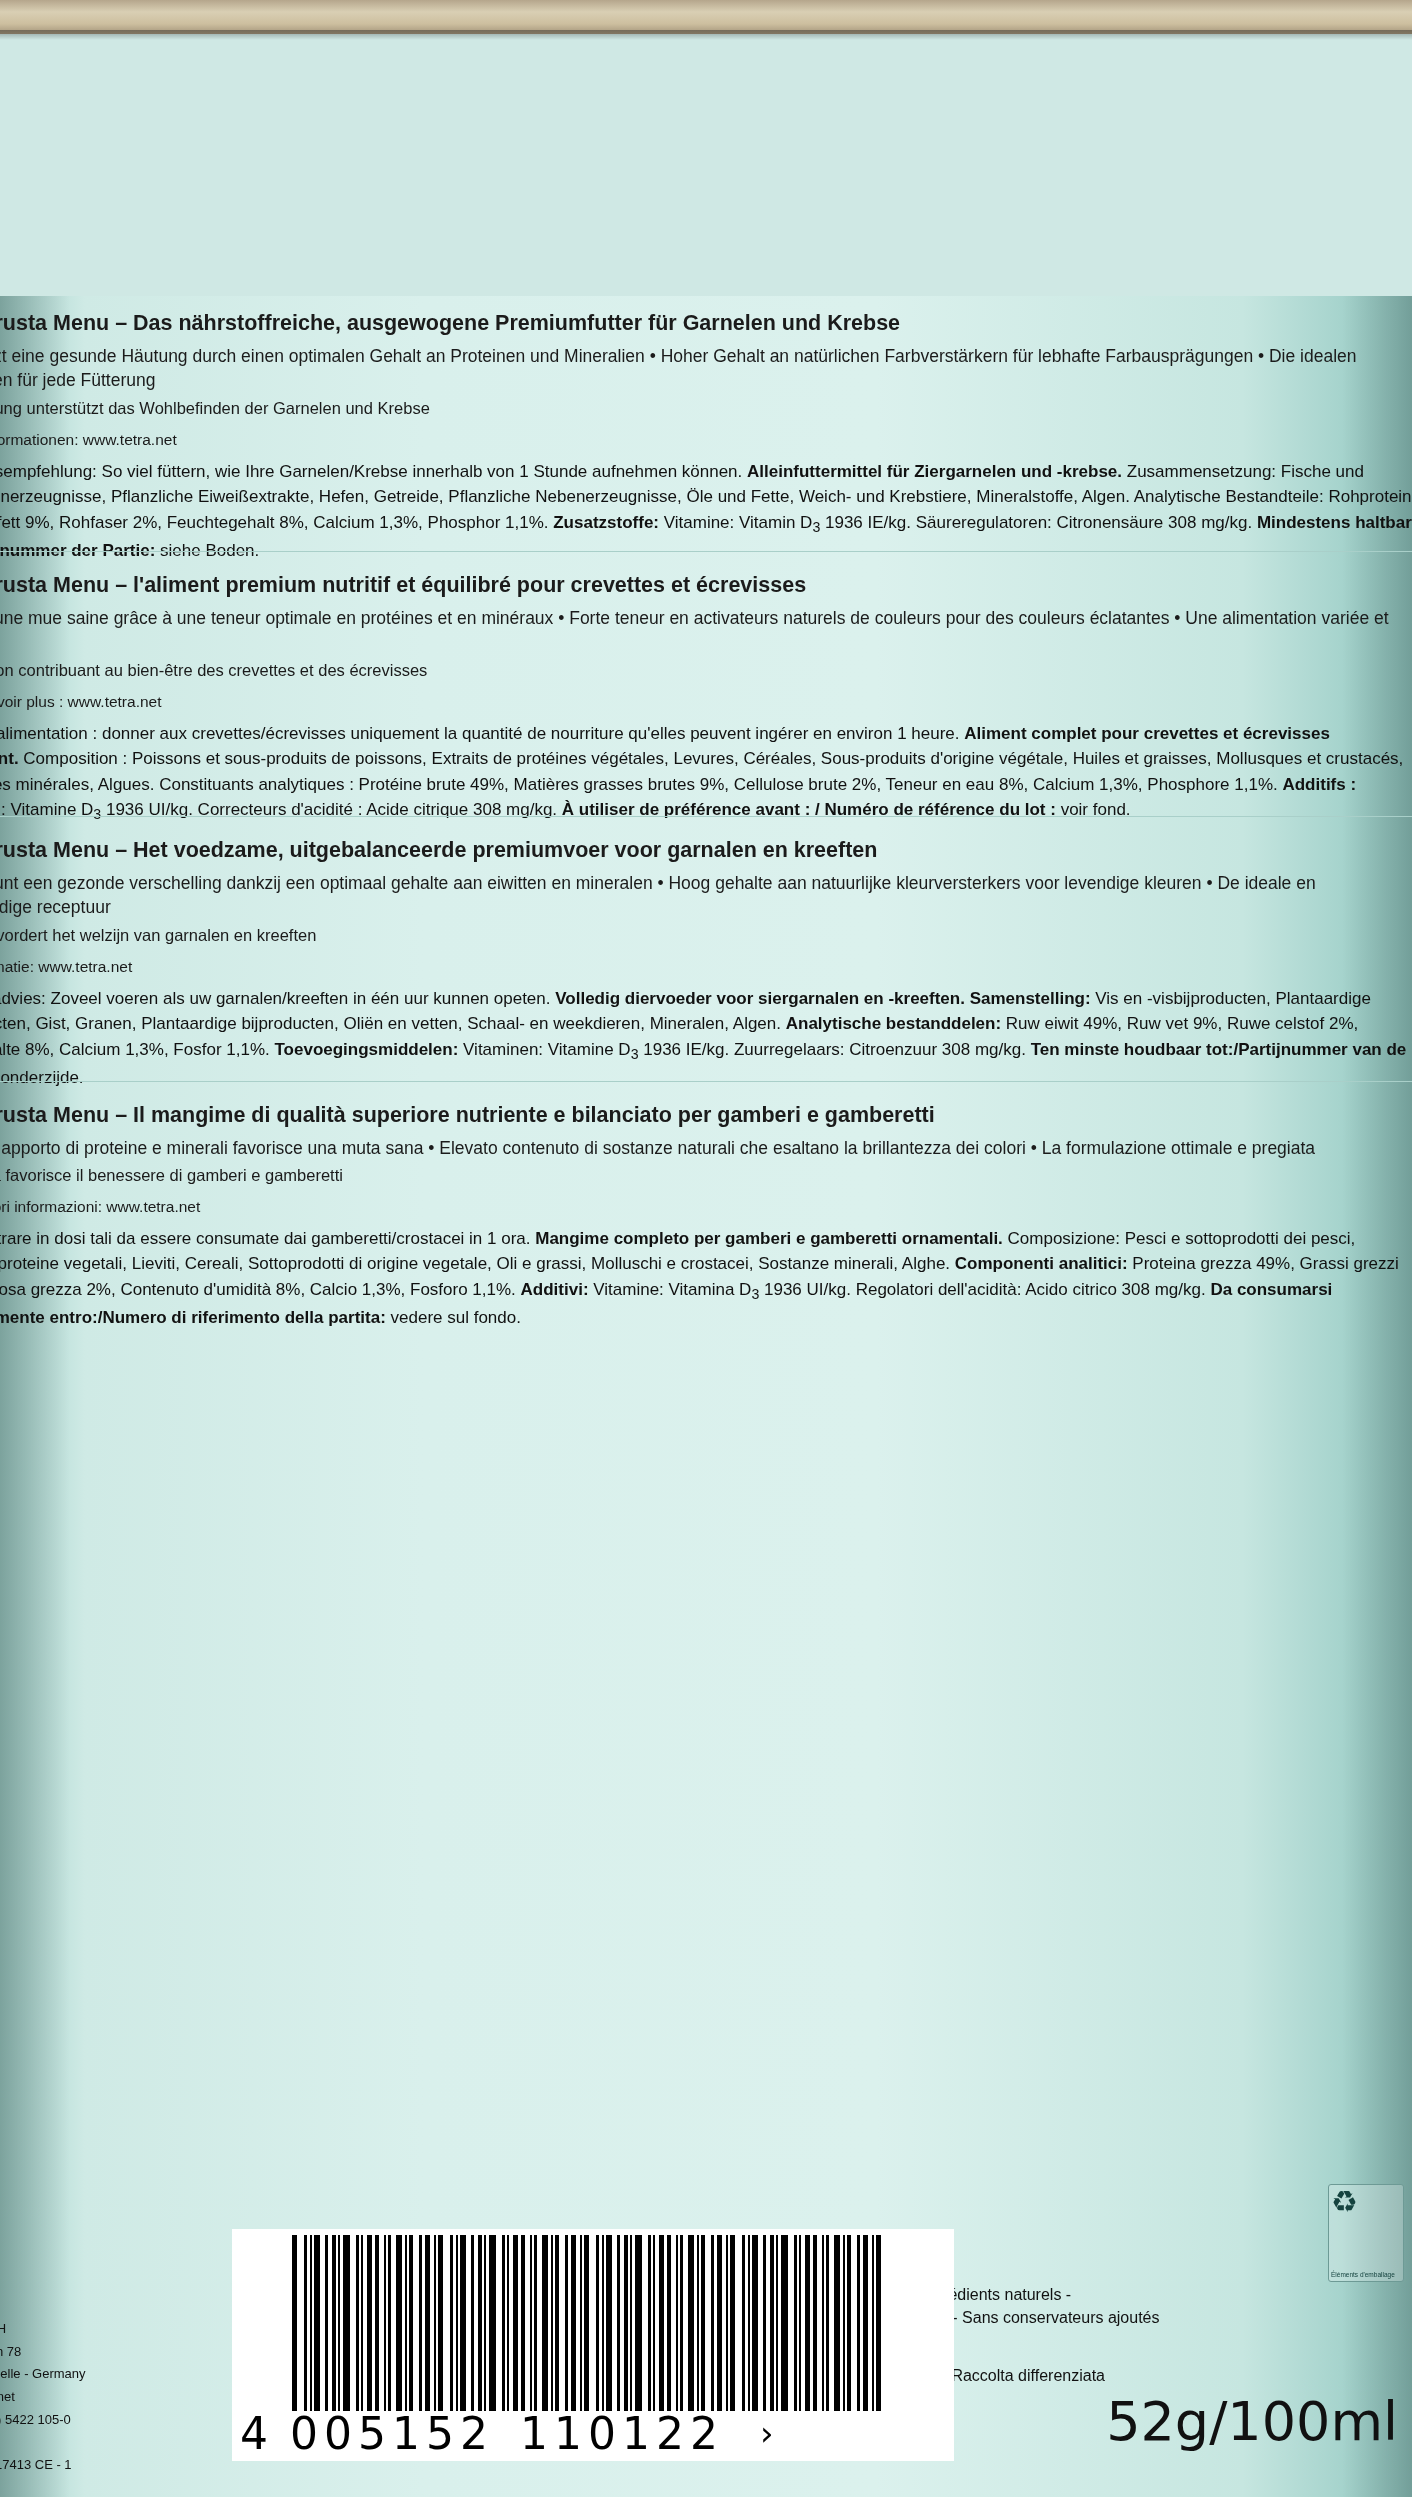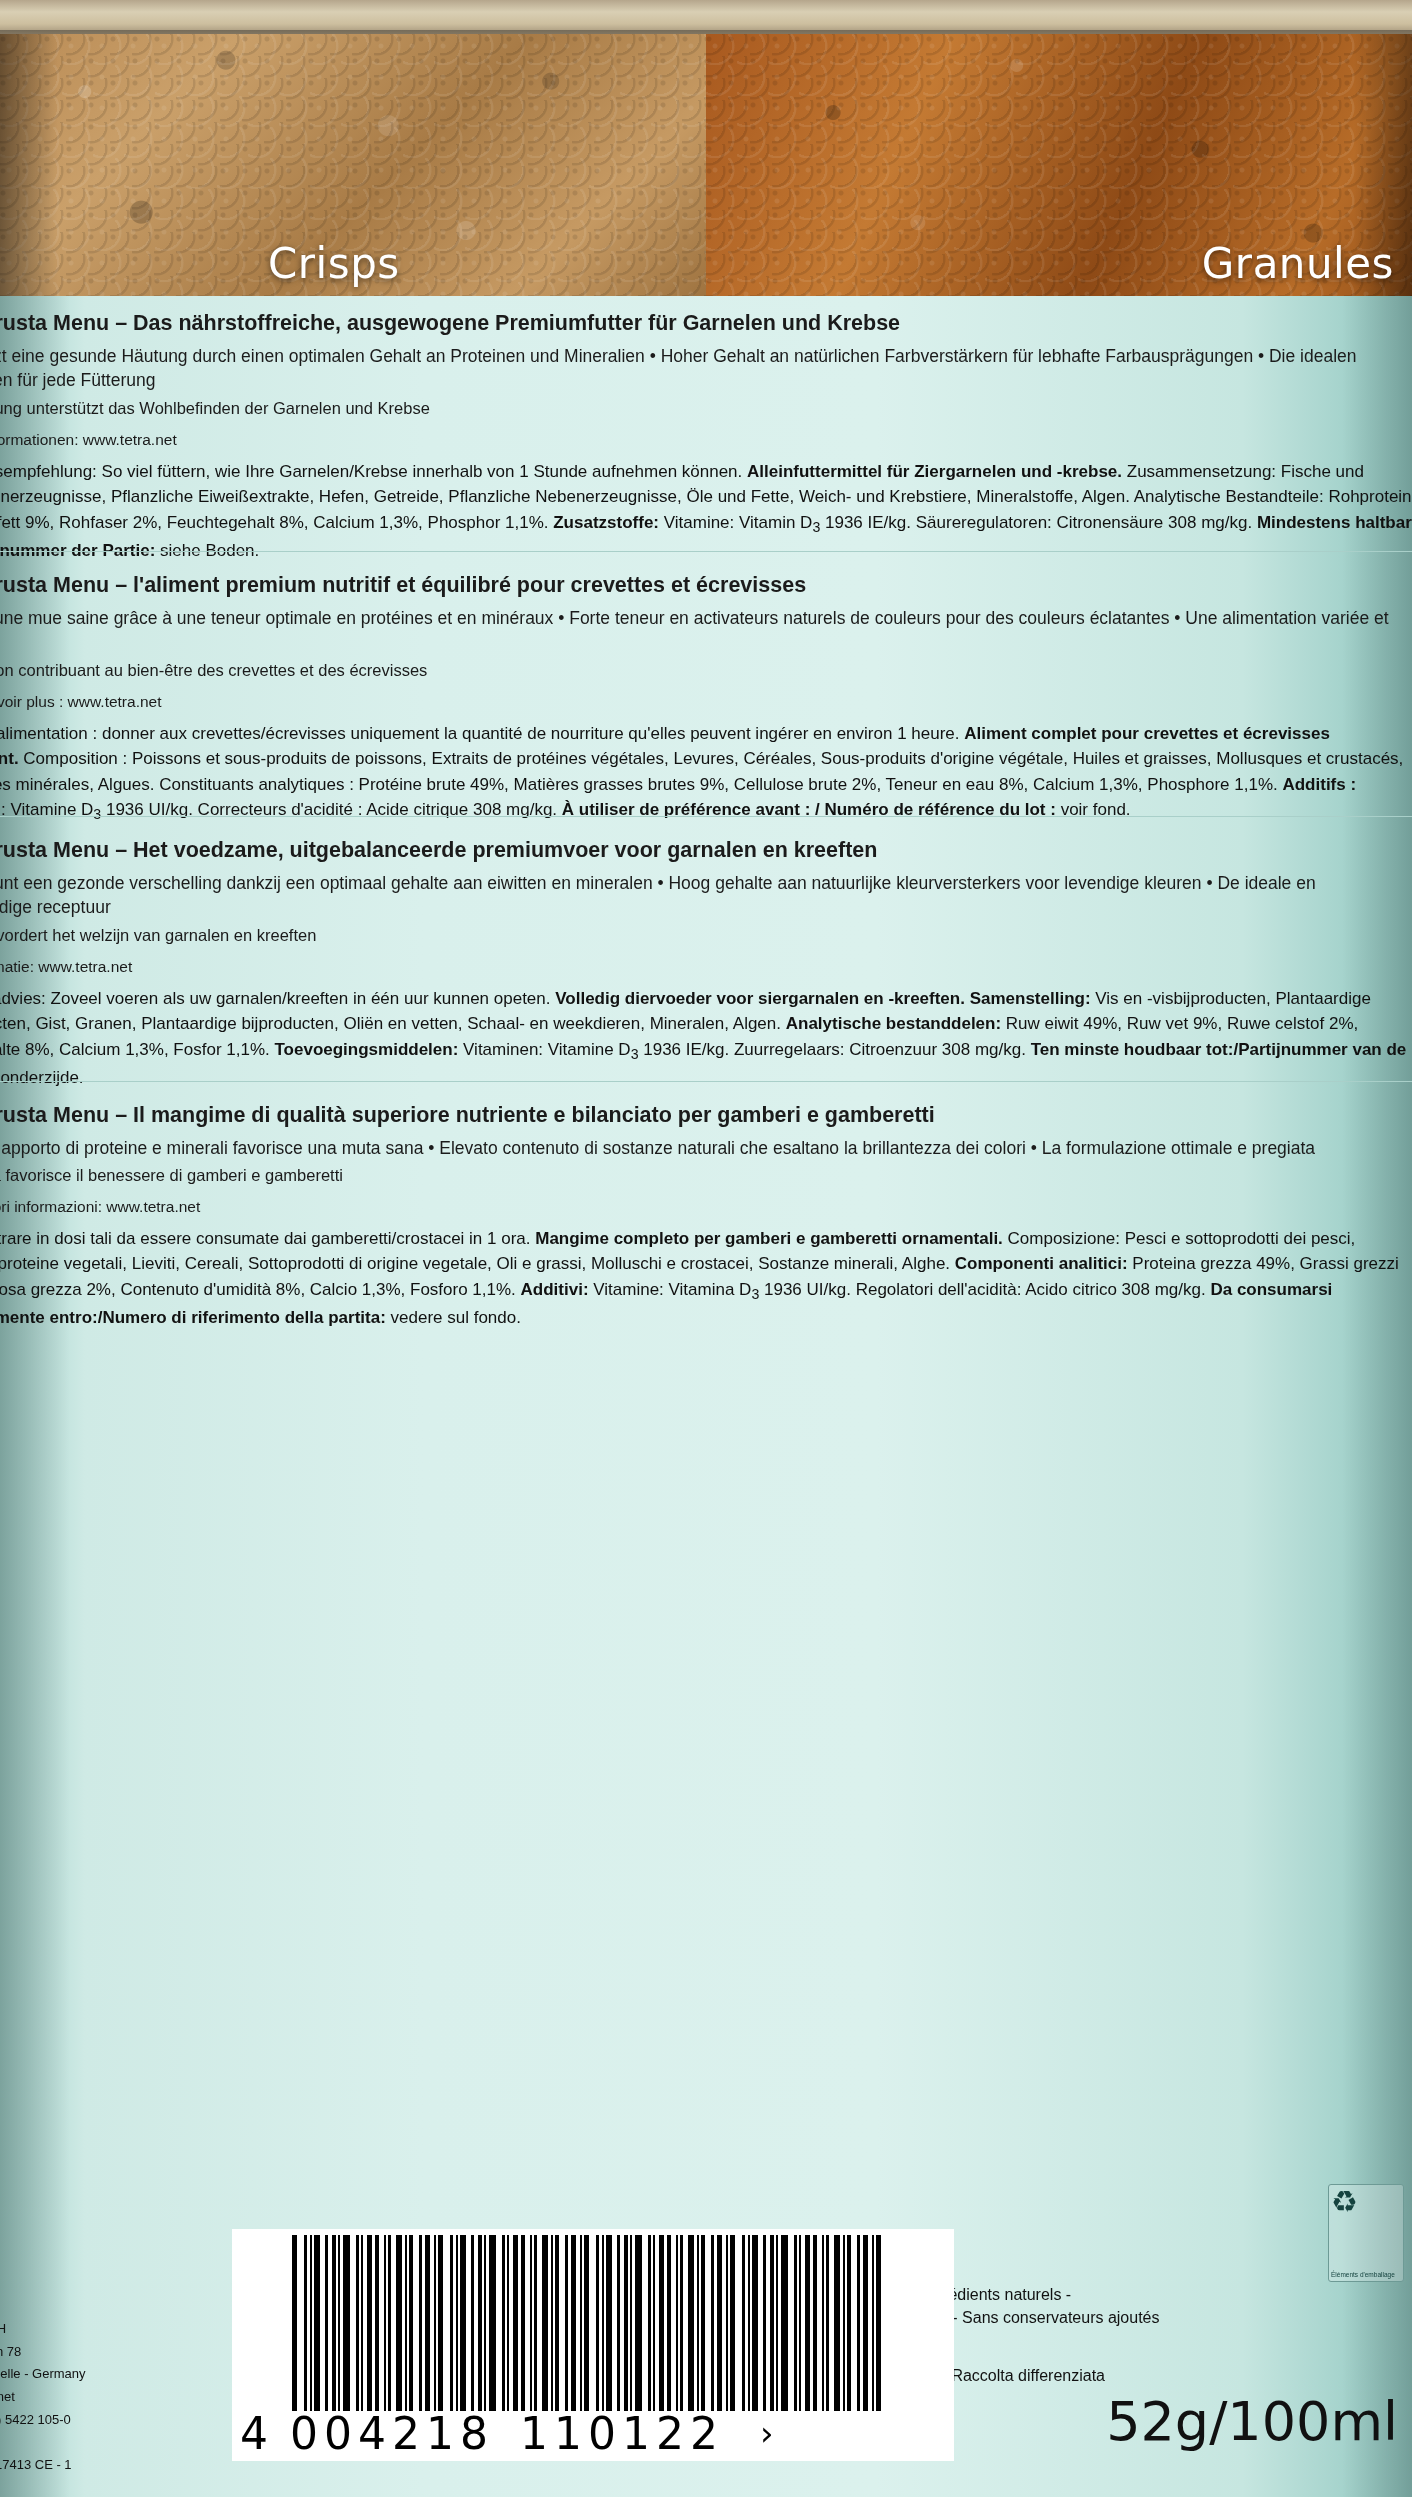--- a/index.html
+++ b/index.html
@@ -159,32 +159,20 @@
   }
 </style>
 </head>
 <body>
 
 <div class="can">
 
   <div class="lid"></div>
   <div class="lid-shadow"></div>
 
-  <div class="photo">
-    <div class="half left">
-        <div class="speckle"></div>
-      </div>
-    <div class="half right">
-        <div class="speckle"></div>
-      </div>
-    <div class="photo-edge-l"></div>
-    <div class="photo-edge-r"></div>
-    <div class="photo-label crisps">Crisps</div>
-    <div class="photo-label granules">Granules</div>
-  </div>
 
   <div class="body-wrap">
     <div class="side-shade-l"></div>
     <div class="side-shade-r"></div>
 
     <div class="lang-block" style="top:0px;">
       <div class="headline">Tetra Crusta Menu – Das nährstoffreiche, ausgewogene Premiumfutter für Garnelen und Krebse</div>
       <div class="claims">Unterstützt eine gesunde Häutung durch einen optimalen Gehalt an Proteinen und Mineralien • Hoher Gehalt an natürlichen Farbverstärkern für lebhafte Farbausprägungen • Die idealen Rezepturen für jede Fütterung</div>
       <div class="claims small">Die Mischung unterstützt das Wohlbefinden der Garnelen und Krebse</div>
       <div class="weburl">Weitere Informationen: www.tetra.net</div>
@@ -319,21 +307,21 @@
             <i style="left:542px;width:6px;"></i>
             <i style="left:551px;width:2px;"></i>
             <i style="left:555px;width:4px;"></i>
             <i style="left:565px;width:3px;"></i>
             <i style="left:571px;width:5px;"></i>
             <i style="left:580px;width:2px;"></i>
             <i style="left:584px;width:5px;"></i>
           </div>
         <div class="bc-digits">
           <span class="lead">4</span>
-          <span class="grp">004218</span>
+          <span class="grp">005152</span>
           <span class="grp">110122</span>
           <span class="bc-arrow">›</span>
         </div>
       </div>
 
     </div>
   </div>
 </div>
 
 </body></html>

